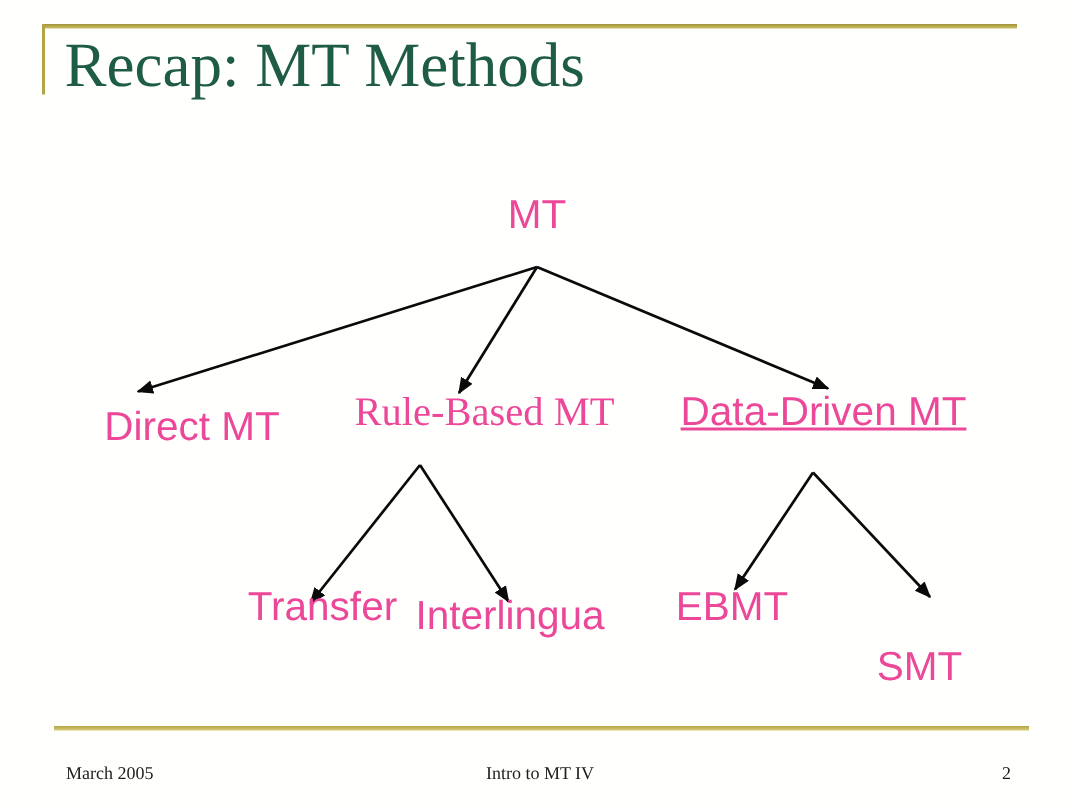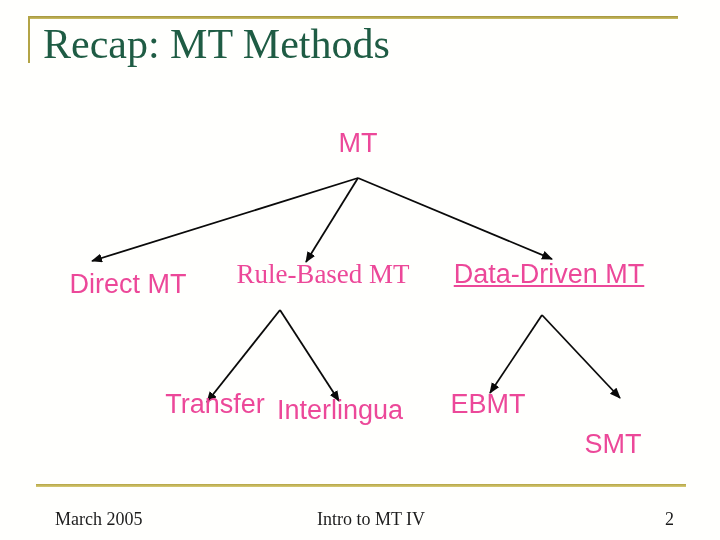--- a/index.html
+++ b/index.html
@@ -49,22 +49,22 @@
   .node-ebmt        { left: 488px; top: 391px; }
   .node-smt         { left: 613px; top: 391px; margin-top: 40px; }
 
   .tree-arrows { position: absolute; left: 0; top: 0; width: 720px; height: 540px; }
   .tree-arrows line { stroke: #0a0a0a; stroke-width: 1.8; }
 
   
   .footer-text {
     position: absolute; top: 509px;
     font-family: "Liberation Serif", serif;
-    font-size: 18px; line-height: 1.15;
-    color: #1c1c1c; white-space: nowrap; margin-left: 11px;
+    font-size: 12px; line-height: 1.15;
+    color: #1c1c1c; white-space: nowrap;
   }
   .footer-date { left: 44px; }
   .footer-center { left: 360px; transform: translateX(-50%); }
   .footer-page { right: 46px; }
 </style>
 </head>
 <body>
 
 <div class="slide">
 

